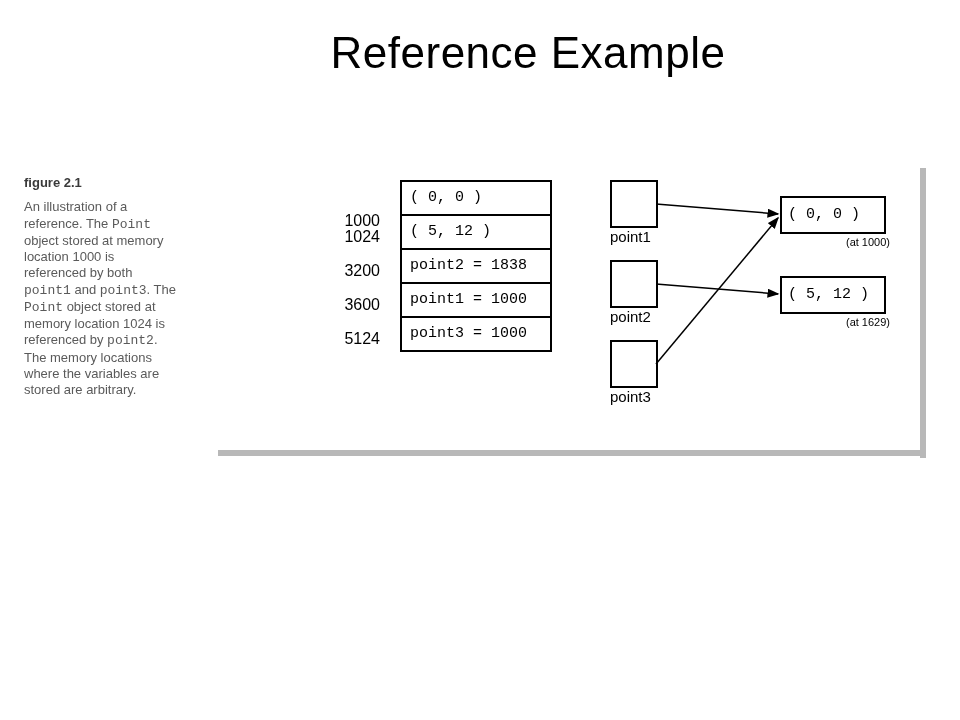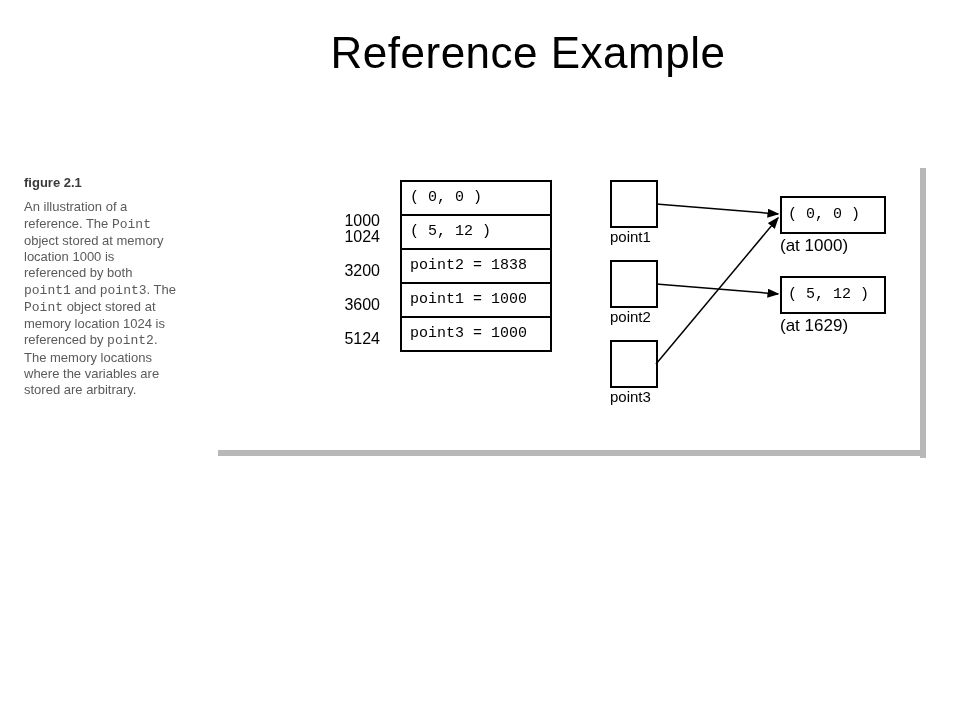--- a/index.html
+++ b/index.html
@@ -109,23 +109,23 @@
     height: 34px;
     border: 2px solid #000;
     background: #fff;
     font-family: "Courier New", monospace;
     font-size: 15px;
     line-height: 34px;
     padding-left: 6px;
   }
   .val-label {
     position: absolute;
-    font-size: 17px;
+    font-size: 11px;
     width: 110px;
-    text-align: left;
+    text-align: right;
   }
   svg.arrows {
     position: absolute;
     left: 0;
     top: 0;
     width: 710px;
     height: 290px;
     pointer-events: none;
   }
 </style>

